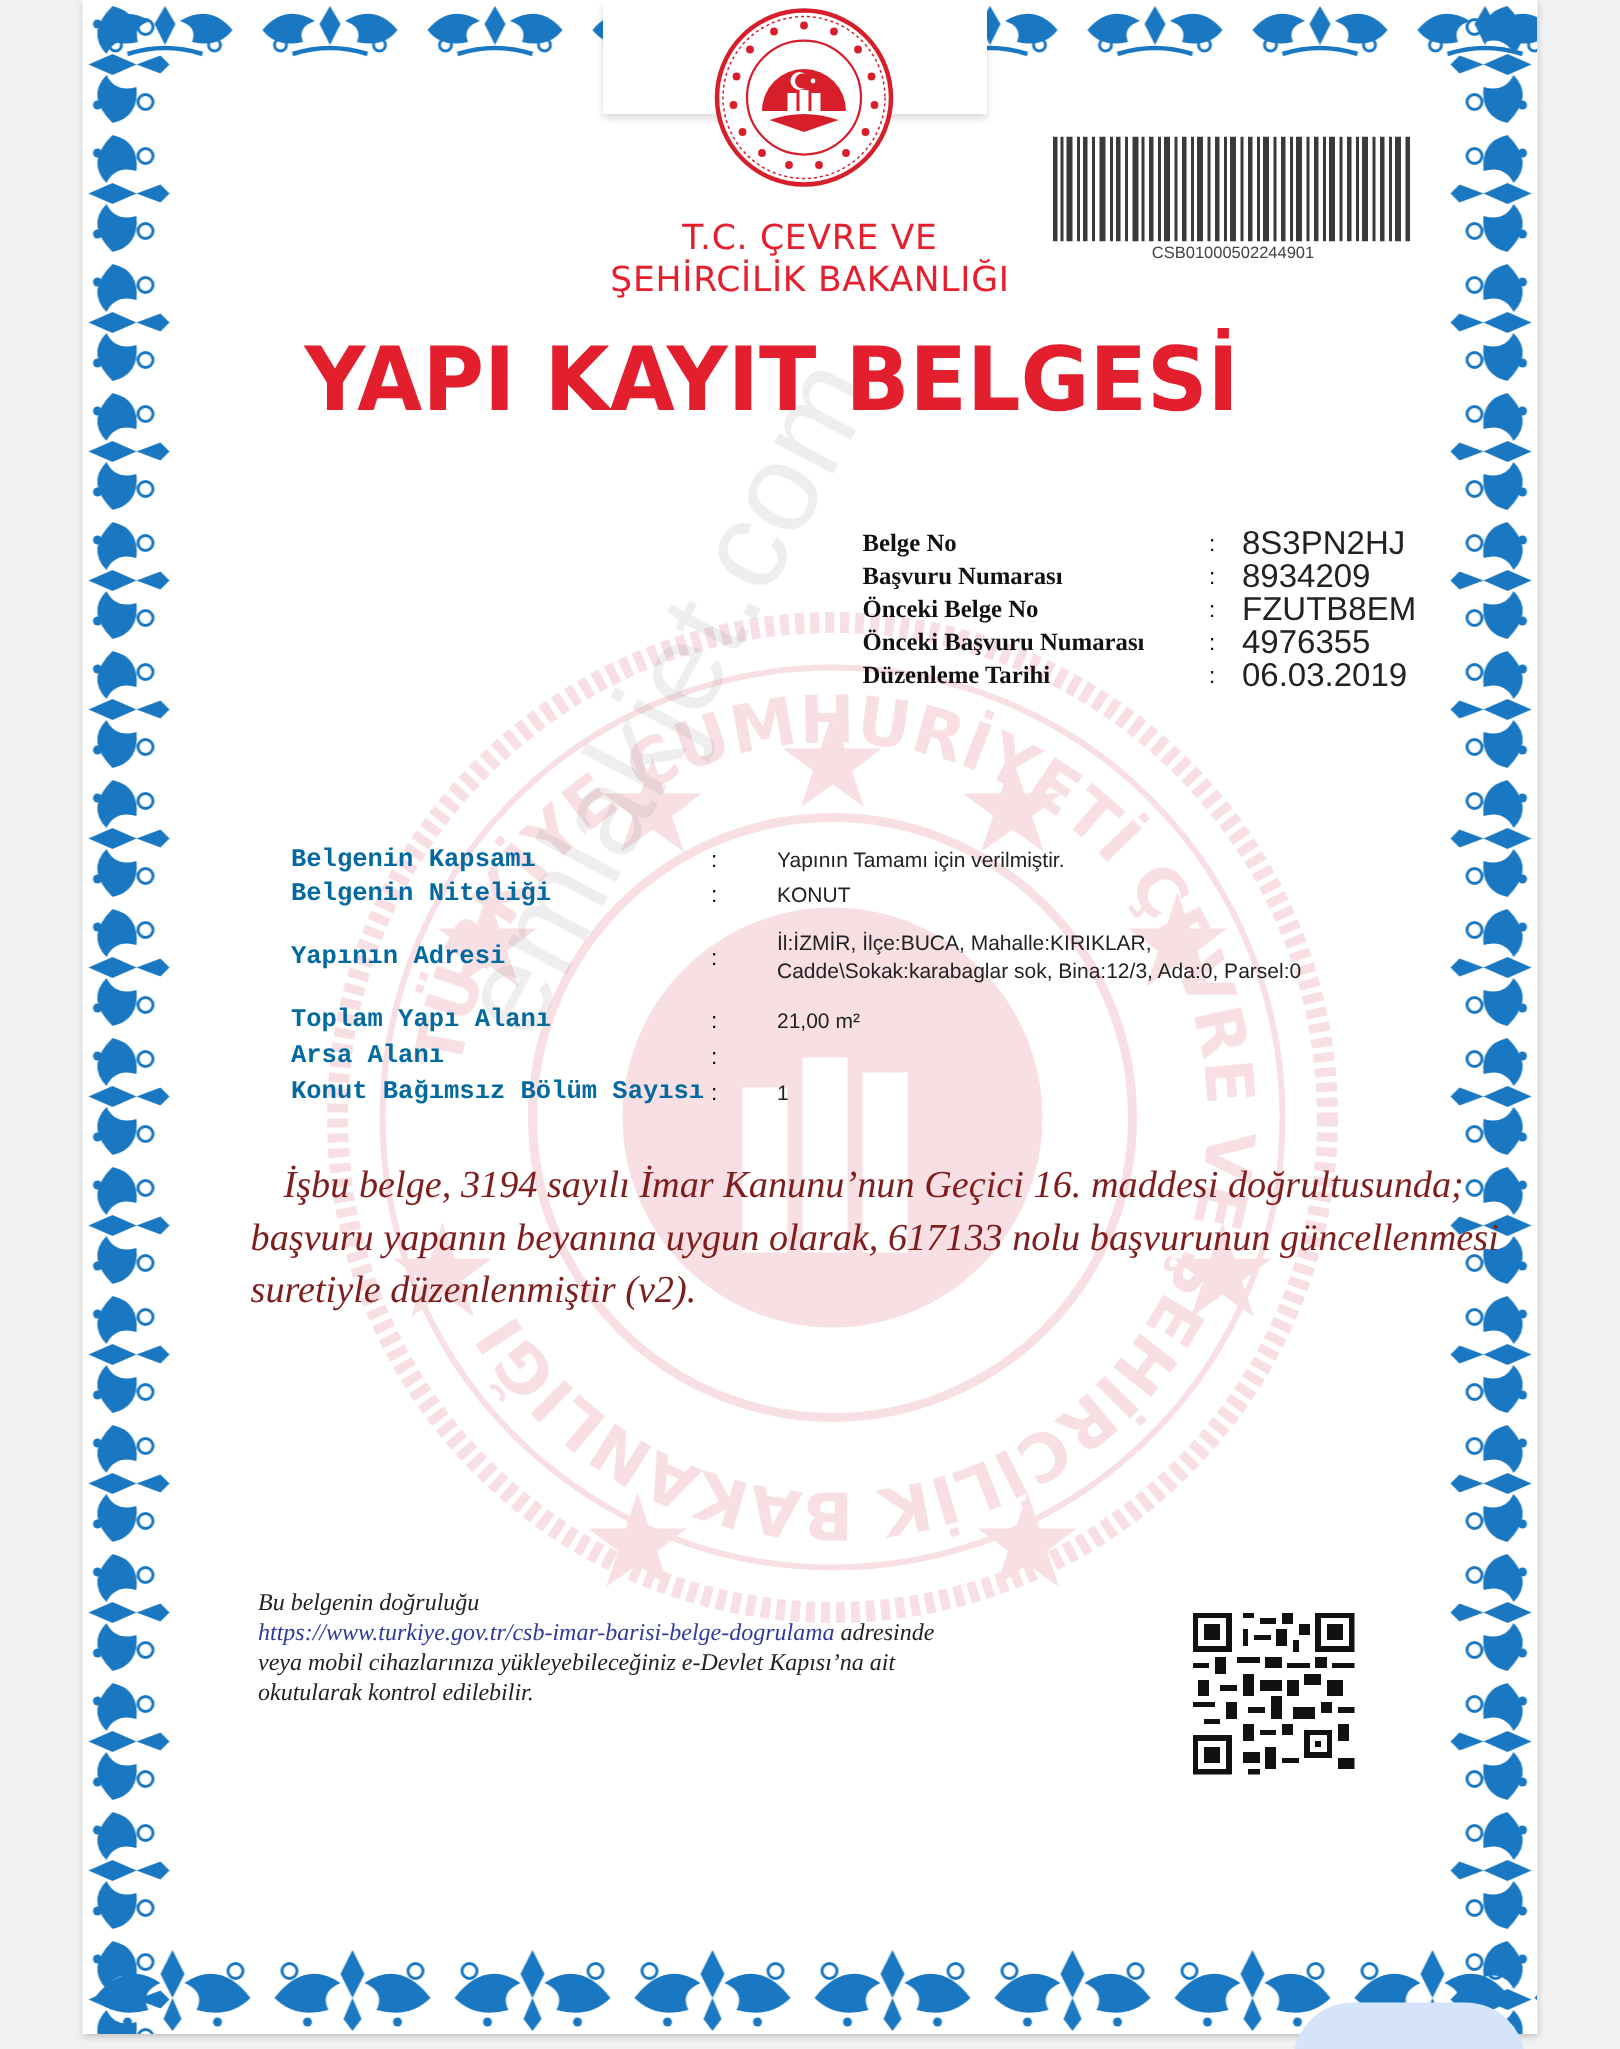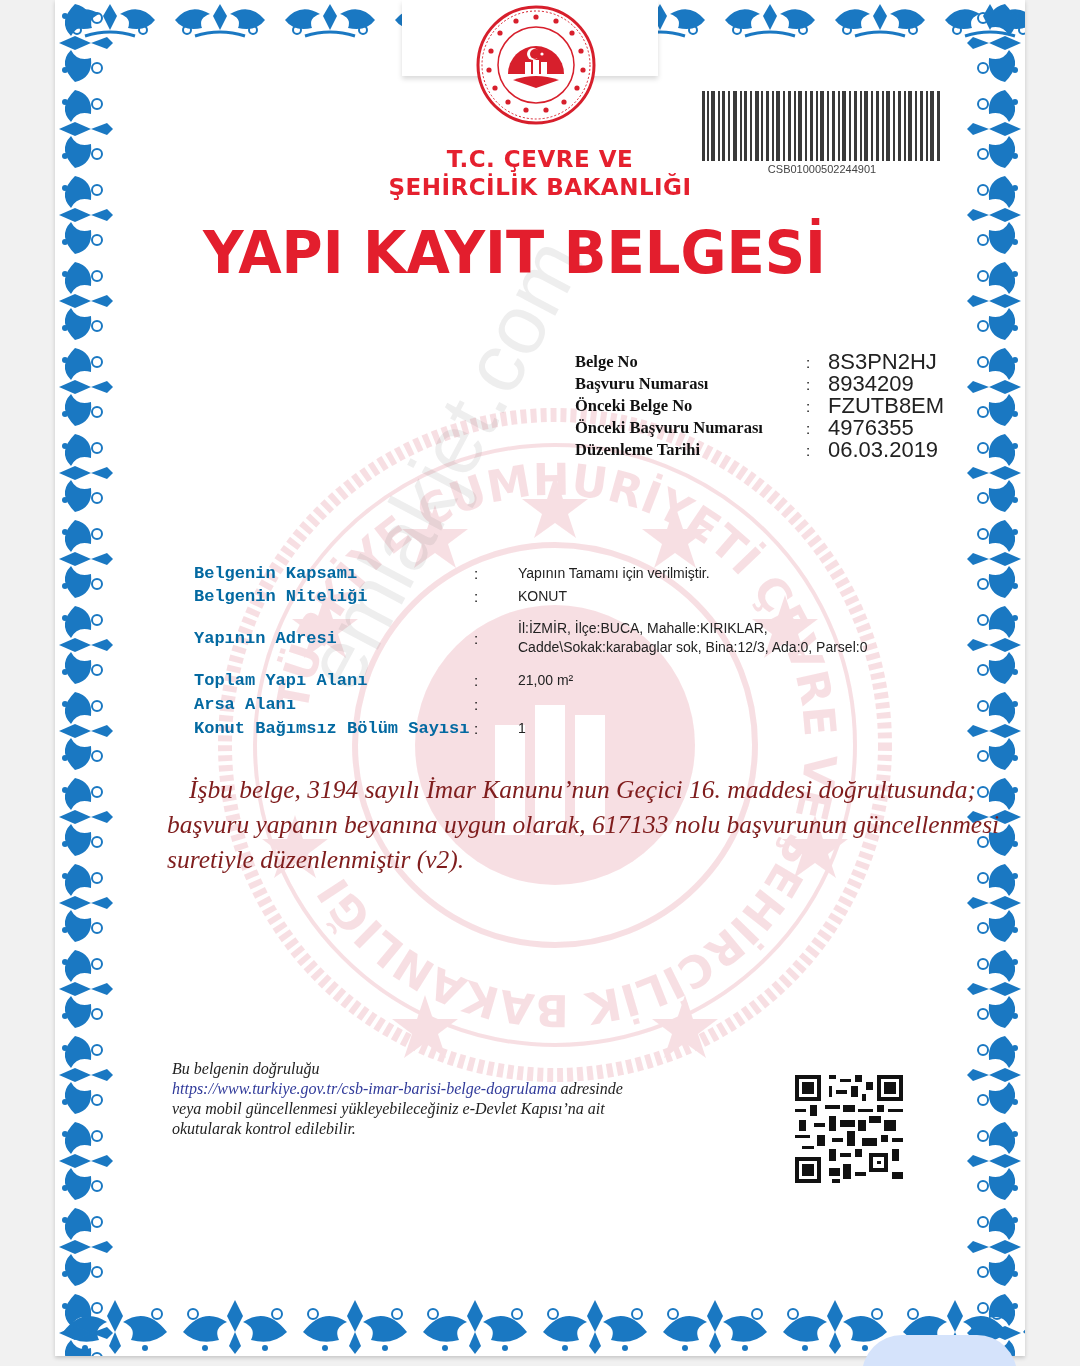--- a/index.html
+++ b/index.html
@@ -25,21 +25,21 @@
     position: absolute; left: 347px; top: 0; width: 256px; height: 76px;
     background: #fff; box-shadow: 0 3px 5px rgba(0,0,0,0.15);
   }
   .logo-bg {
     position: absolute; left: 347px; top: 0; width: 256px; height: 200px; background:#fff;
   }
   .emblem { position: absolute; left: 418px; top: 2px; width: 126px; height: 126px; }
 
   .ministry {
     position: absolute; left: 0; width: 970px; text-align: center;
-    color: #e5202e; font-weight: bold; font-family: "DejaVu Sans", sans-serif;
+    color: #e5202e; font-weight: normal; font-family: "DejaVu Sans", sans-serif;
     letter-spacing: 0.5px;
   }
   .ministry.l1 { top: 146px; font-size: 23px; }
   .ministry.l2 { top: 174px; font-size: 23px; }
 
   .title {
     position: absolute; left: 148px; top: 218px; width: 680px;
     color: #e31e2d; font-weight: bold; font-size: 59px;
     font-family: "DejaVu Sans", sans-serif; letter-spacing: 0px;
     transform: scaleX(0.95); transform-origin: left;
@@ -335,21 +335,21 @@
       <span class="d-colon">:</span>
       <span class="d-value">1</span>
     </div>
   </div>
 
   <div class="statement">İşbu belge, 3194 sayılı İmar Kanunu’nun Geçici 16. maddesi doğrultusunda; başvuru yapanın beyanına uygun olarak, 617133 nolu başvurunun güncellenmesi suretiyle düzenlenmiştir (v2).</div>
 
   <div class="verify">
     <div>Bu belgenin doğruluğu</div>
     <div><a>https://www.turkiye.gov.tr/csb-imar-barisi-belge-dogrulama</a><span> adresinde</span></div>
-    <div>veya mobil güncellenmesi yükleyebileceğiniz e-Devlet Kapısı’na ait</div>
+    <div>veya mobil cihazlarınıza yükleyebileceğiniz e-Devlet Kapısı’na ait</div>
     <div>okutularak kontrol edilebilir.</div>
   </div>
 
   <svg class="qr" viewBox="0 0 29 29" shape-rendering="crispEdges">
     <rect width="29" height="29" fill="#fff"></rect>
     <g fill="#111">
       <rect x="0" y="0" width="7" height="7"></rect>
         <rect x="1" y="1" width="5" height="5" fill="#fff"></rect>
         <rect x="2" y="2" width="3" height="3"></rect>
       <rect x="22" y="0" width="7" height="7"></rect>

